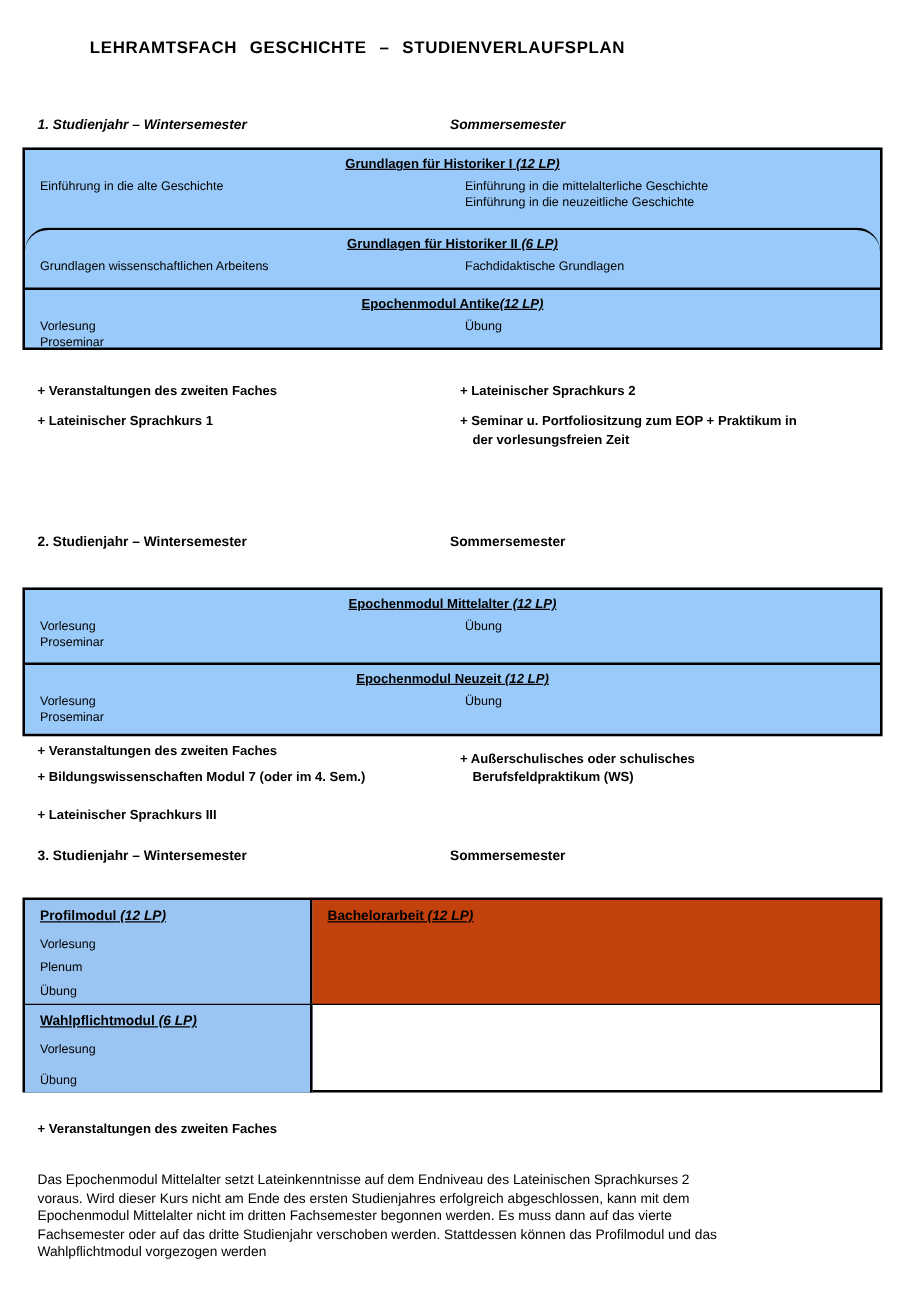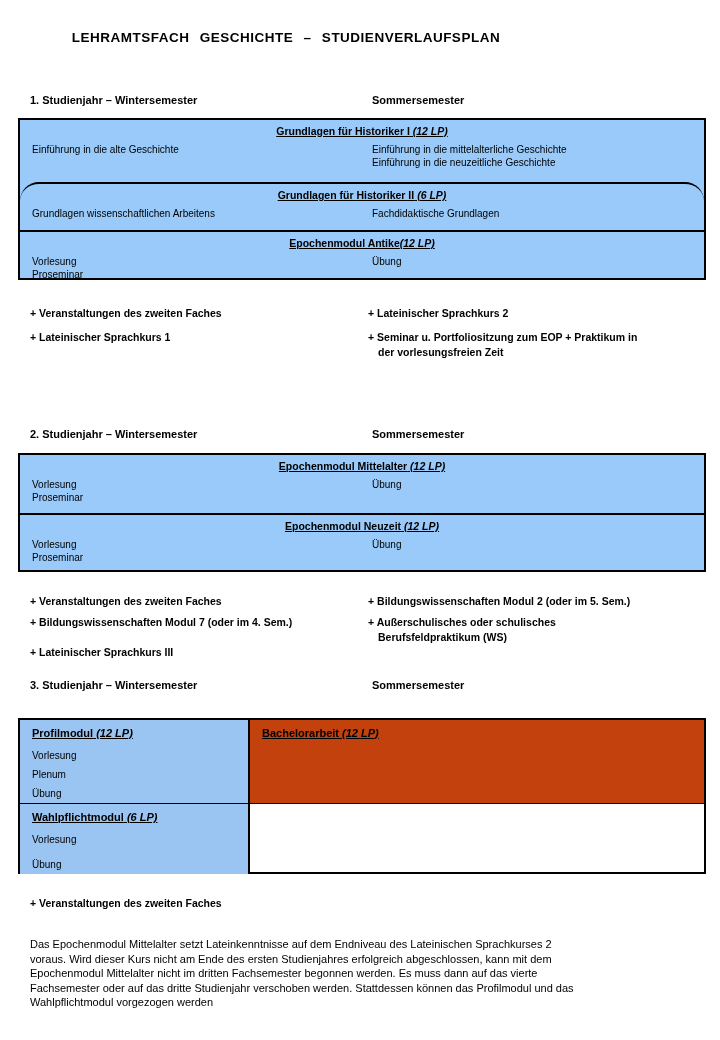--- a/index.html
+++ b/index.html
@@ -9,27 +9,27 @@
     overflow:hidden;
   }
   
   .doc-title{
     position:absolute;top:30px;left:0;width:572px;text-align:center;
     font-size:13.5px;font-weight:bold;letter-spacing:.5px;word-spacing:6px;
   }
   
   .year-head{position:absolute;left:0;width:720px;height:16px;font-weight:bold;font-size:11px;}
   .year-head .yh-left{position:absolute;left:30px;top:0;}
-  .year-head .yh-right{position:absolute;left:372px;top:0;}
-  .yh1{top:94px;} .yh2{top:428px;} .yh3{top:679px;}
+  .year-head .yh-right{position:absolute;left:360px;top:0;}
+  .yh1{top:94px;font-style:italic;} .yh2{top:428px;} .yh3{top:679px;}
   
   .mod-table{
     position:absolute;left:18px;width:684px;border:2px solid #000;background:#9ACAF9;
   }
-  .t1{top:118px;} .t2{top:453px;}
+  .t1{top:118px;} .t2{top:470px;}
   .module{box-sizing:border-box;}
   .module + .module{border-top:2px solid #000;}
   .h62{height:62px;border-radius:29px;} .h48{height:48px;border-radius:19px;} .h61{height:48px;} .h58{height:58px;} .h57{height:57px;}
   .mod-head{
     text-align:center;font-weight:bold;font-size:10.5px;padding-top:5px;margin-bottom:6px;
   }
   .mod-head-inner{text-decoration:underline;}
   .credits{font-style:italic;}
   .mod-body{display:grid;grid-template-columns:340px 1fr;padding-left:12px;}
   .mod-line{font-size:10px;line-height:13px;}
@@ -166,21 +166,20 @@
     </div>
   </div>
 
   <div class="extras ex2">
     <div class="ex-col-l">
       <div class="extras-item">+ Veranstaltungen des zweiten Faches</div>
       <div class="extras-item mt7">+ Bildungswissenschaften Modul 7 (oder im 4. Sem.)</div>
       <div class="extras-item mt16">+ Lateinischer Sprachkurs III</div>
     </div>
     <div class="ex-col-r">
-      <div class="extras-item">+ Bildungswissenschaften Modul 2 (oder im 5. Sem.)</div>
       <div class="extras-item mt7">+ Außerschulisches oder schulisches
 Berufsfeldpraktikum (WS)</div>
     </div>
   </div>
 
   <div class="year-head yh3">
     <span class="yh-left">3. Studienjahr – Wintersemester</span>
     <span class="yh-right">Sommersemester</span>
   </div>
 

